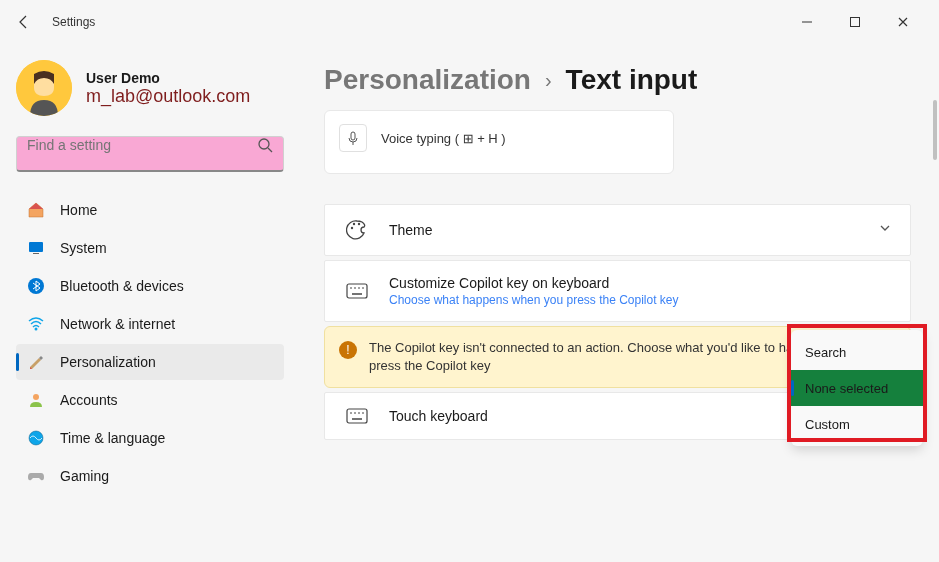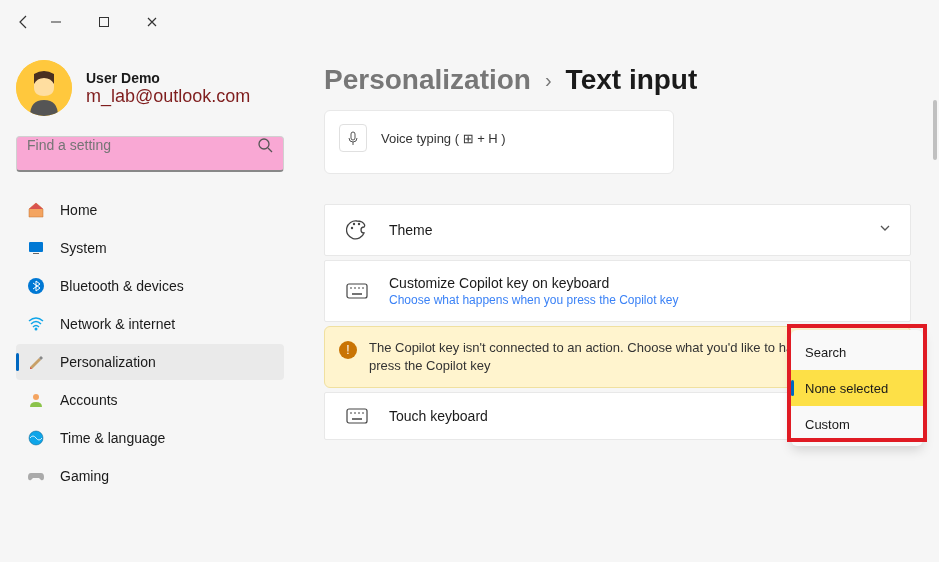--- a/index.html
+++ b/index.html
@@ -51,37 +51,38 @@
 .setting-title { font-size: 14px; color: #1a1a1a; }
 .setting-desc { font-size: 12px; color: #3b82f6; margin-top: 2px; }
 .chevron { color: #555; }
 
 .alert { background: #fff4ce; border: 1px solid #f0e0a0; border-radius: 6px; display: flex; padding: 12px 14px; margin-bottom: 4px; margin-top: 4px; }
 .alert-icon { width: 18px; height: 18px; background: #c97404; border-radius: 50%; color: #fff; display: flex; align-items: center; justify-content: center; font-size: 12px; margin-right: 12px; flex-shrink: 0; margin-top: 2px; }
 .alert-text { font-size: 13px; color: #333; line-height: 1.4; }
 
 .dropdown { position: absolute; top: 286px; right: 16px; width: 132px; background: #f9f9f9; border-radius: 6px; box-shadow: 0 4px 12px rgba(0,0,0,0.15); padding: 4px 0; }
 .dropdown-item { height: 36px; display: flex; align-items: center; padding: 0 14px; font-size: 13px; color: #1a1a1a; cursor: pointer; position: relative; }
-.dropdown-item.selected { background: #fde047; text-align: right; }
+.dropdown-item.selected { background: #15803d; text-align: right; }
 .dropdown-item.selected::before { content: ""; position: absolute; left: 0; top: 10px; width: 3px; height: 16px; background: #0067c0; border-radius: 2px; }
 
 .highlight-box { position: absolute; top: 280px; right: 12px; width: 140px; height: 118px; border: 4px solid #e01b24; pointer-events: none; }
 
 .scrollbar-track { position: absolute; right: 2px; top: 56px; width: 4px; height: 60px; background: #c0c0c0; border-radius: 2px; }
 </style>
 </head>
 <body>
 
 <div class="window">
   <div class="titlebar">
     <div class="back-btn">
       <svg width="16" height="16" viewBox="0 0 16 16">
           <path d="M10 2 L4 8 L10 14" stroke="#333" stroke-width="1.2" fill="none"></path>
         </svg>
     </div>
+    <div class="title-text">Settings</div>
     <div class="win-controls">
       <div class="win-btn">
           <svg width="12" height="12">
             <line x1="1" y1="6" x2="11" y2="6" stroke="#333" stroke-width="1"></line>
           </svg>
         </div>
       <div class="win-btn">
           <svg width="12" height="12">
             <rect x="1.5" y="1.5" width="9" height="9" stroke="#333" stroke-width="1" fill="none"></rect>
           </svg>

